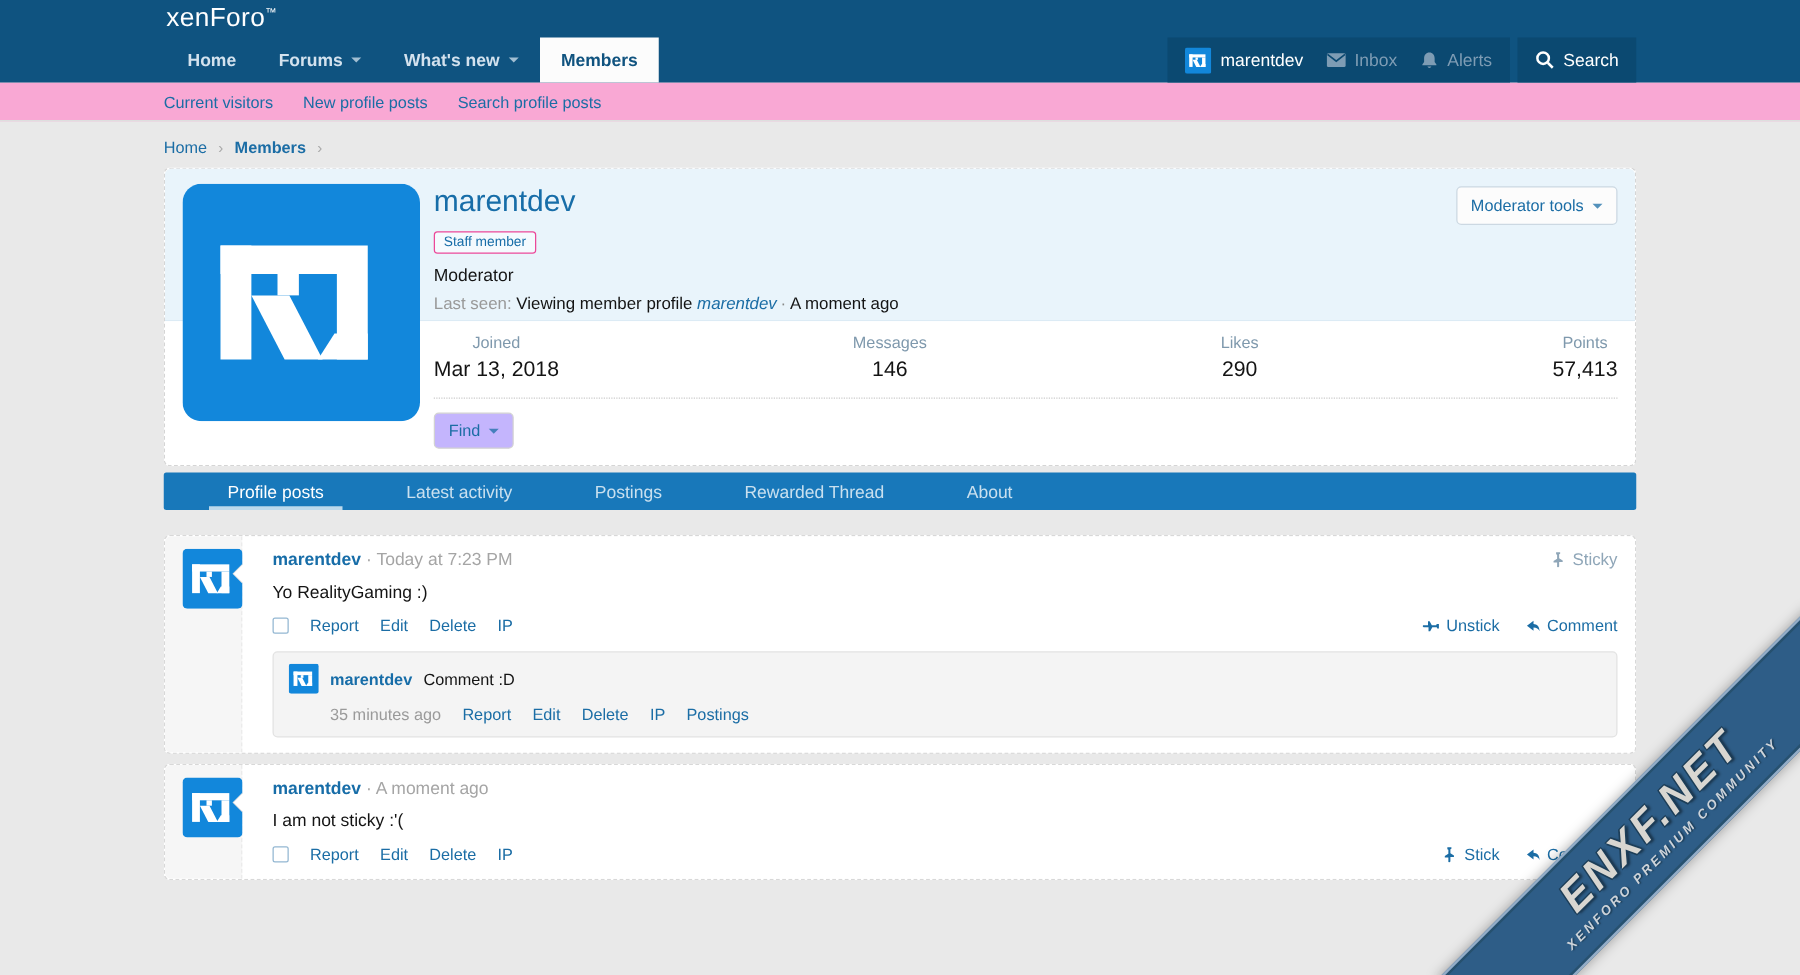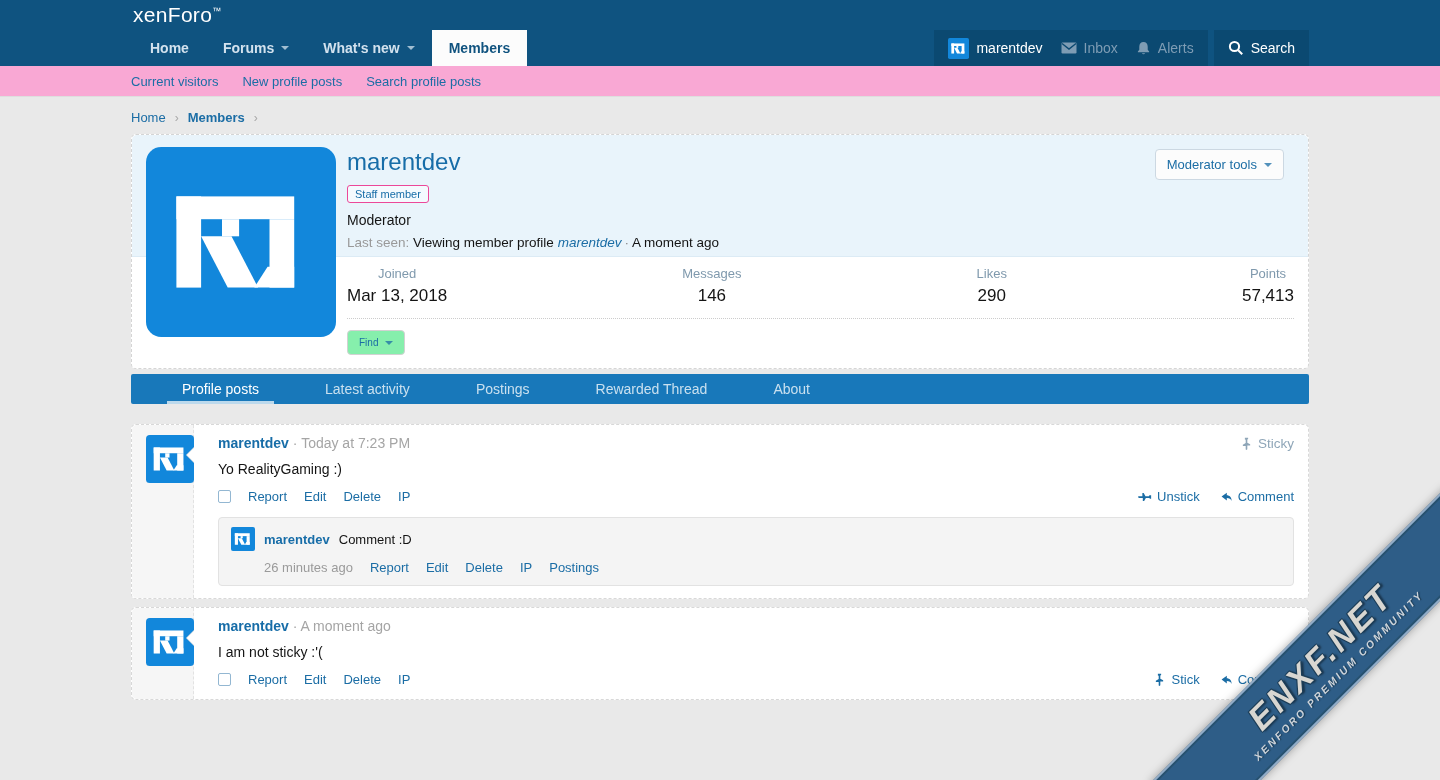--- a/index.html
+++ b/index.html
@@ -43,29 +43,29 @@
   .profile-card { position:relative; border:1px dashed #d5d5d5; border-radius:5px; background:#fff; }
   .profile-top { background:#e9f4fb; border-bottom:1px solid #dcebf5; border-radius:5px 5px 0 0; height:122px; padding:13px 14px 0 215px; position:relative; }
   .avatar-big { position:absolute; left:14px; top:12px; width:190px; height:190px; border-radius:6px; z-index:2; }
   .profile-name { font-size:24px; font-weight:normal; color:#176da8; line-height:1.15; margin-bottom:9px; }
   .staff-badge { display:inline-block; font-size:11px; color:#176da8; background:#f4fafe; border:1px solid #ec4899; border-radius:3px; padding:2px 7px; margin-bottom:9px; }
   .role { font-size:14px; margin-bottom:7px; }
   .last-seen { font-size:13.5px; }
   .last-seen .lbl { color:#999; }
   .last-seen .ital { font-style:italic; }
   .dot-sep { color:#888; margin:0 3px; }
-  .mod-tools { position:absolute; top:14px; right:24px; background:#fcfcfc; border:1px solid #ccd8e2; border-radius:4px; padding:7px 11px; color:#1b6da5; font-size:13px; display:flex; align-items:center; gap:7px; cursor:pointer; }
+  .mod-tools { position:absolute; top:14px; right:14px; background:#fcfcfc; border:1px solid #ccd8e2; border-radius:4px; padding:7px 11px; color:#1b6da5; font-size:13px; display:flex; align-items:center; gap:7px; cursor:pointer; }
   .profile-bottom { padding:0 14px 0 215px; }
   .stats-row { display:flex; justify-content:space-between; padding:9px 0 12px; }
   .stat { text-align:center; }
   .stat .s-label { font-size:13px; color:#7f99ad; margin-bottom:5px; }
   .stat .s-value { font-size:17px; color:#141414; }
   .stats-sep { border-top:1px dotted #ccc; }
   .find-row { padding:11px 0 13px; }
-  .find-btn { display:inline-flex; align-items:center; gap:7px; background:#86efac; border:1px solid #d2d2d2; border-radius:4px; padding:6px 11px; color:#1b6da5; font-size:10px; cursor:pointer; }
+  .find-btn { display:inline-flex; align-items:center; gap:7px; background:#c4b5fd; border:1px solid #d2d2d2; border-radius:4px; padding:6px 11px; color:#1b6da5; font-size:13px; cursor:pointer; }
 
   
   .tab-bar { margin-top:5px; background:#1878ba; height:30px; display:flex; border-radius:2px; }
   .tab { padding:0 15px; line-height:30px; font-size:14px; color:#c9e0ef; cursor:pointer;margin-left:36px; }
   .tab.active { color:#fff; box-shadow:inset 0 -3px 0 #bcd9ec; }
 
   
   .feed { margin-top:20px; display:flex; flex-direction:column; gap:8px; }
   .post-card { display:flex; background:#fff; border:1px dashed #d8d8d8; border-radius:5px; }
   .post-left { width:62px; flex:0 0 62px; background:#f6f6f6; border-right:1px dashed #e2e2e2; border-radius:5px 0 0 5px; padding:10px 0 10px 14px; }
@@ -325,21 +325,21 @@
     <polygon points="29,47 45,47 59,74 43,74"></polygon>
     <rect x="65" y="38" width="13" height="36"></rect>
     <polygon points="64,63 78,63 78,74 57,74"></polygon>
   </g>
 </svg>
               </span>
             <a class="post-author">marentdev</a>
             <span class="comment-text">Comment :D</span>
           </div>
           <div class="comment-meta">
-            <span class="time-muted">26 minutes ago</span>
+            <span class="time-muted">35 minutes ago</span>
             <a>Report</a>
             <a>Edit</a>
             <a>Delete</a>
             <a>IP</a>
             <a>Postings</a>
           </div>
         </div>
       </div>
     </div>
 

